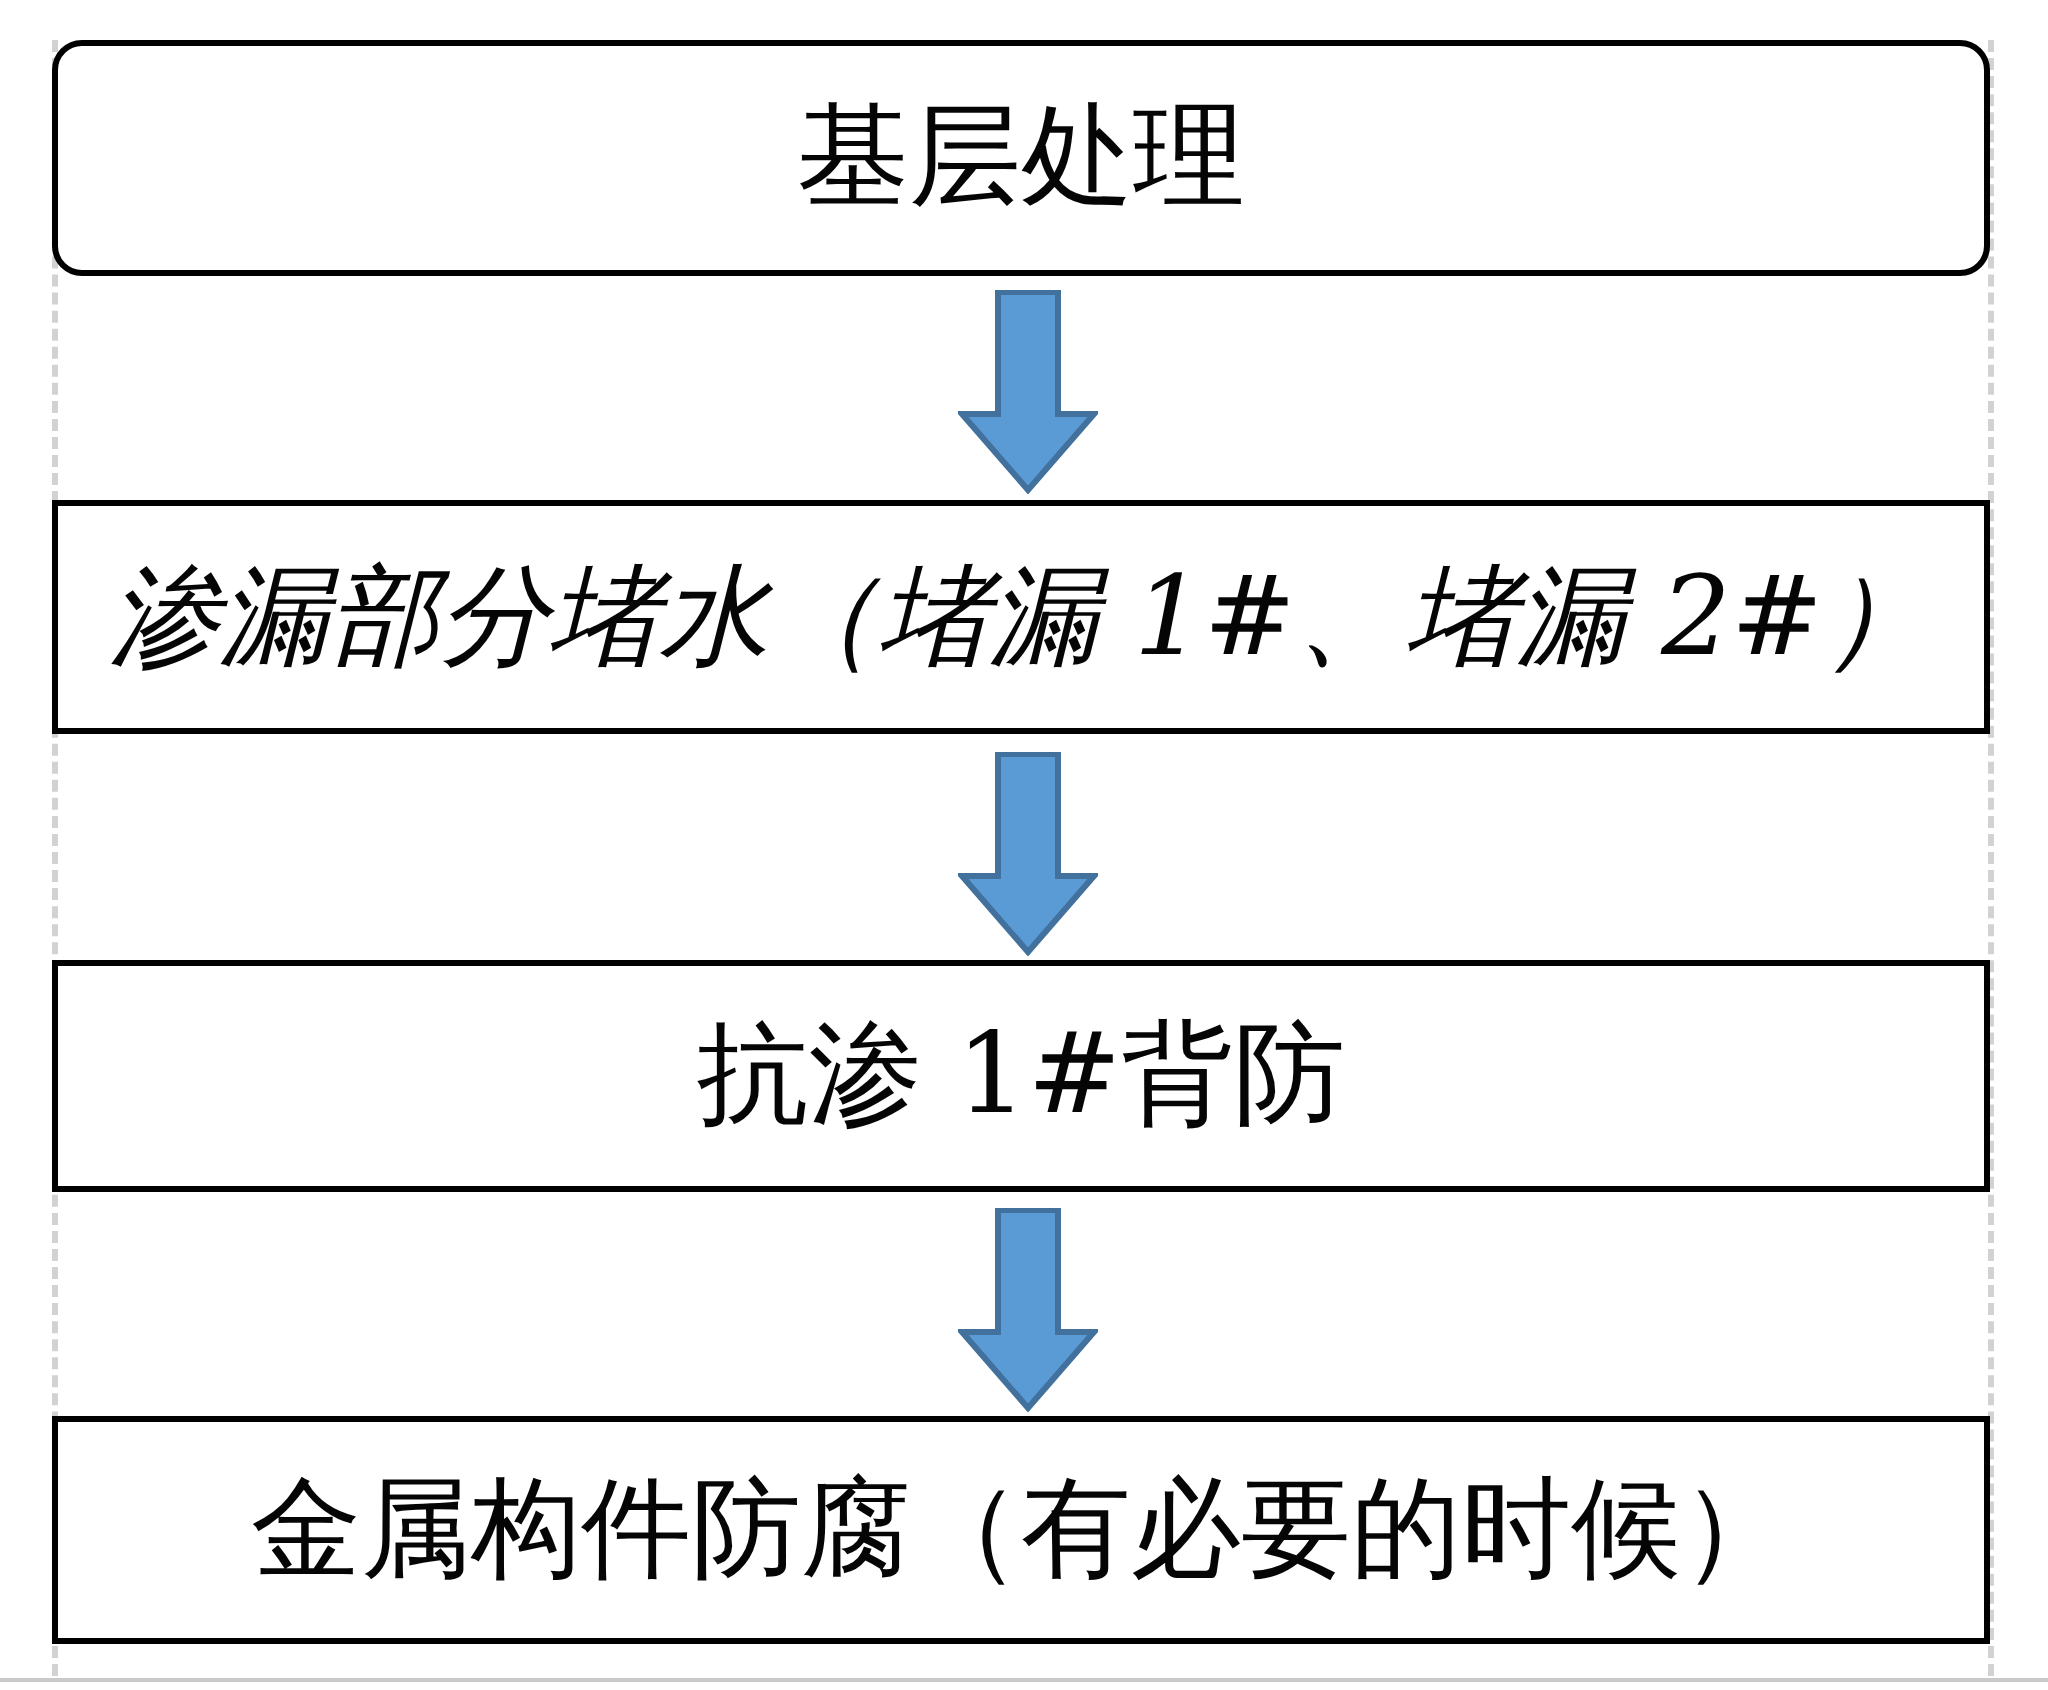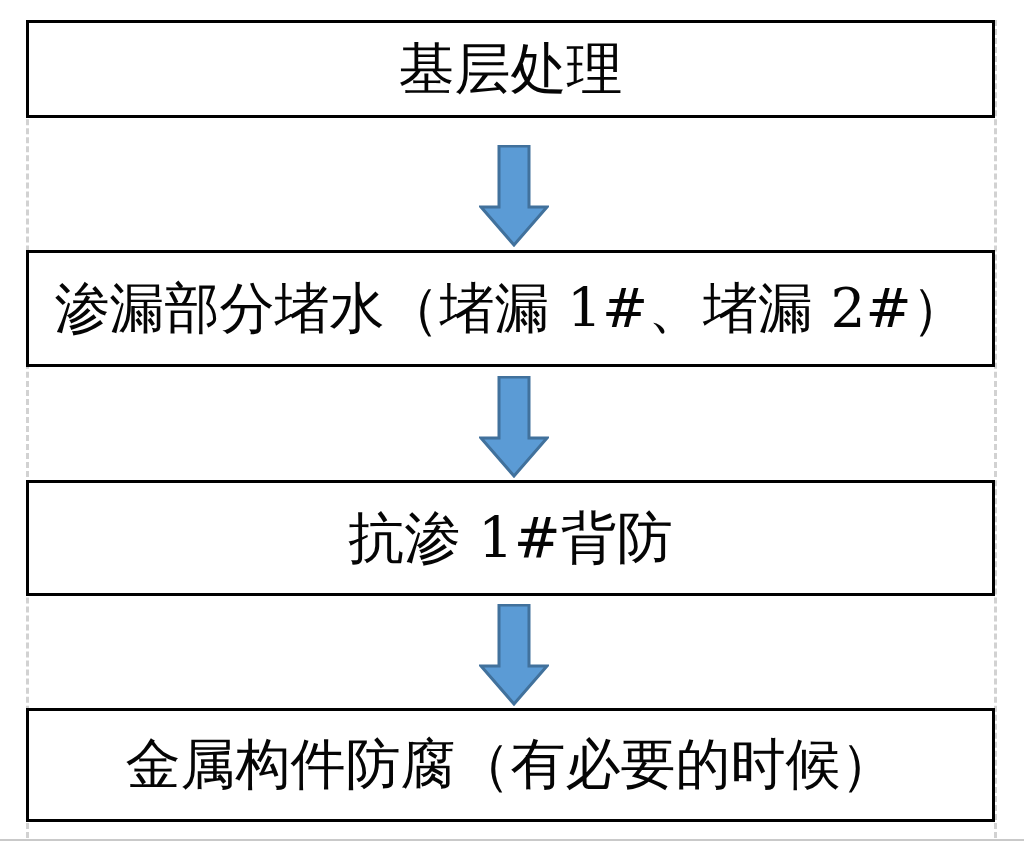--- a/index.html
+++ b/index.html
@@ -45,22 +45,22 @@
   }
   .pbox-label {
     font-family: "DejaVu Serif", "Liberation Serif", serif;
     font-size: 56px;
     line-height: 1.05;
     color: #050505;
     white-space: nowrap;
     letter-spacing: 0px;
     font-weight: 400;
   }
-  #box-0 { top: 20px;  height: 98px; }
-  #box-1 { top: 250px; height: 117px; }
+  #box-0 { top: 20px;  height: 118px; border-radius: 15px; }
+  #box-1 { top: 250px; height: 117px; font-style: italic; }
   #box-2 { top: 480px; height: 116px; }
   #box-3 { top: 708px; height: 114px; }
 
   
   #box-1 .pbox-label { font-size: 55px; }
   #box-3 .pbox-label { font-size: 55px; }
 
   
   .arrow {
     position: absolute;

